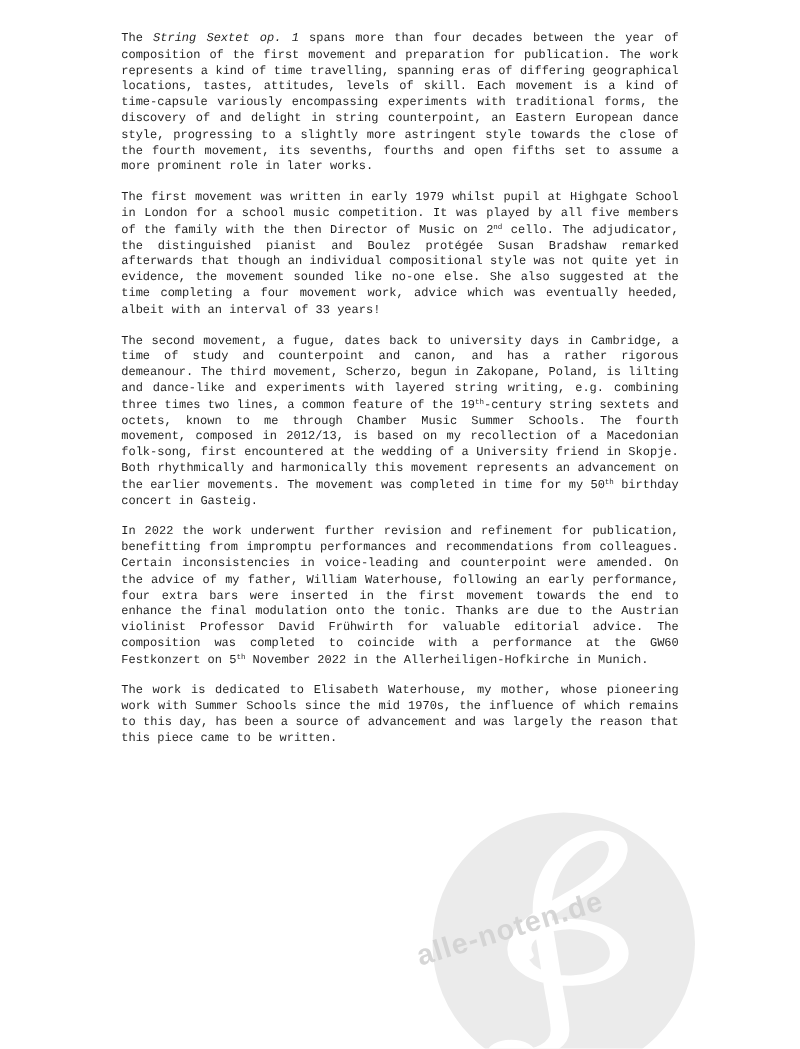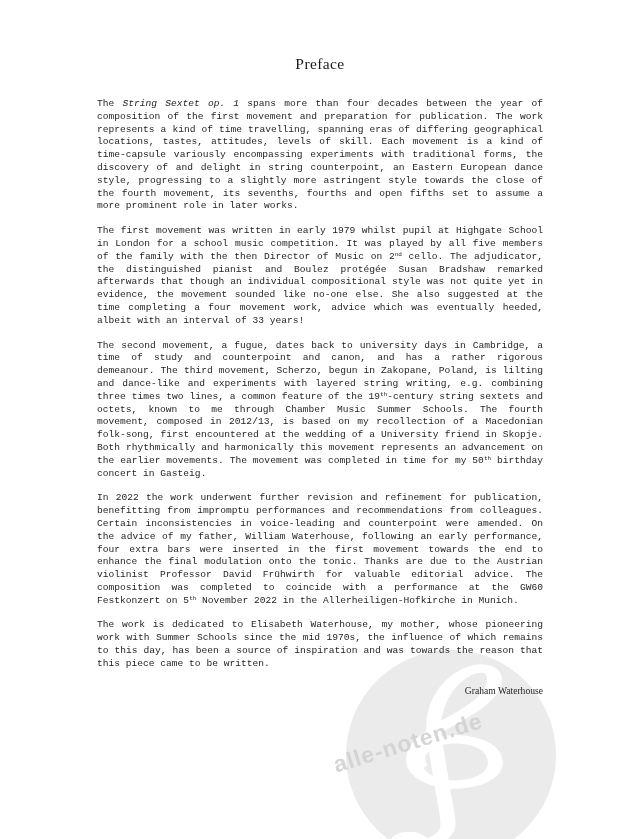--- a/index.html
+++ b/index.html
@@ -99,24 +99,22 @@
            C 56 112 46 126 45 142
            C 44 162 58 176 76 174
            C 93 172 102 158 99 142
            C 96 124 78 116 63 122
            C 51 127 45 138 49 150"></path>
     </svg>
     <div class="wm-text">alle-noten.de</div>
   </div>
 
   <div class="content">
-    <h1 class="title">Preface</h1>
     <div class="body-text" id="preface-body">
         <p class="paragraph"><span>The </span><span class="italic">String Sextet op. 1</span><span> spans more than four decades between the year of composition of the first movement and preparation for publication. The work represents a kind of time travelling, spanning eras of differing geographical locations, tastes, attitudes, levels of skill. Each movement is a kind of time-capsule variously encompassing experiments with traditional forms, the discovery of and delight in string counterpoint, an Eastern European dance style, progressing to a slightly more astringent style towards the close of the fourth movement, its sevenths, fourths and open fifths set to assume a more prominent role in later works.</span></p>
         <p class="paragraph"><span>The first movement was written in early 1979 whilst pupil at Highgate School in London for a school music competition. It was played by all five members of the family with the then Director of Music on 2</span><sup>nd</sup><span> cello. The adjudicator, the distinguished pianist and Boulez protégée Susan Bradshaw remarked afterwards that though an individual compositional style was not quite yet in evidence, the movement sounded like no-one else. She also suggested at the time completing a four movement work, advice which was eventually heeded, albeit with an interval of 33 years!</span></p>
         <p class="paragraph"><span>The second movement, a fugue, dates back to university days in Cambridge, a time of study and counterpoint and canon, and has a rather rigorous demeanour. The third movement, Scherzo, begun in Zakopane, Poland, is lilting and dance-like and experiments with layered string writing, e.g. combining three times two lines, a common feature of the 19</span><sup>th</sup><span>-century string sextets and octets, known to me through Chamber Music Summer Schools. The fourth movement, composed in 2012/13, is based on my recollection of a Macedonian folk-song, first encountered at the wedding of a University friend in Skopje. Both rhythmically and harmonically this movement represents an advancement on the earlier movements. The movement was completed in time for my 50</span><sup>th</sup><span> birthday concert in Gasteig.</span></p>
         <p class="paragraph"><span>In 2022 the work underwent further revision and refinement for publication, benefitting from impromptu performances and recommendations from colleagues. Certain inconsistencies in voice-leading and counterpoint were amended. On the advice of my father, William Waterhouse, following an early performance, four extra bars were inserted in the first movement towards the end to enhance the final modulation onto the tonic. Thanks are due to the Austrian violinist Professor David Frühwirth for valuable editorial advice. The composition was completed to coincide with a performance at the GW60 Festkonzert on 5</span><sup>th</sup><span> November 2022 in the Allerheiligen-Hofkirche in Munich.</span></p>
-        <p class="paragraph"><span>The work is dedicated to Elisabeth Waterhouse, my mother, whose pioneering work with Summer Schools since the mid 1970s, the influence of which remains to this day, has been a source of inspiration and was towards the reason that this piece came to be written.</span></p>
+        <p class="paragraph"><span>The work is dedicated to Elisabeth Waterhouse, my mother, whose pioneering work with Summer Schools since the mid 1970s, the influence of which remains to this day, has been a source of advancement and was largely the reason that this piece came to be written.</span></p>
       </div>
-    <div class="signature">Graham Waterhouse</div>
   </div>
 
 </div>
 
 </body></html>

